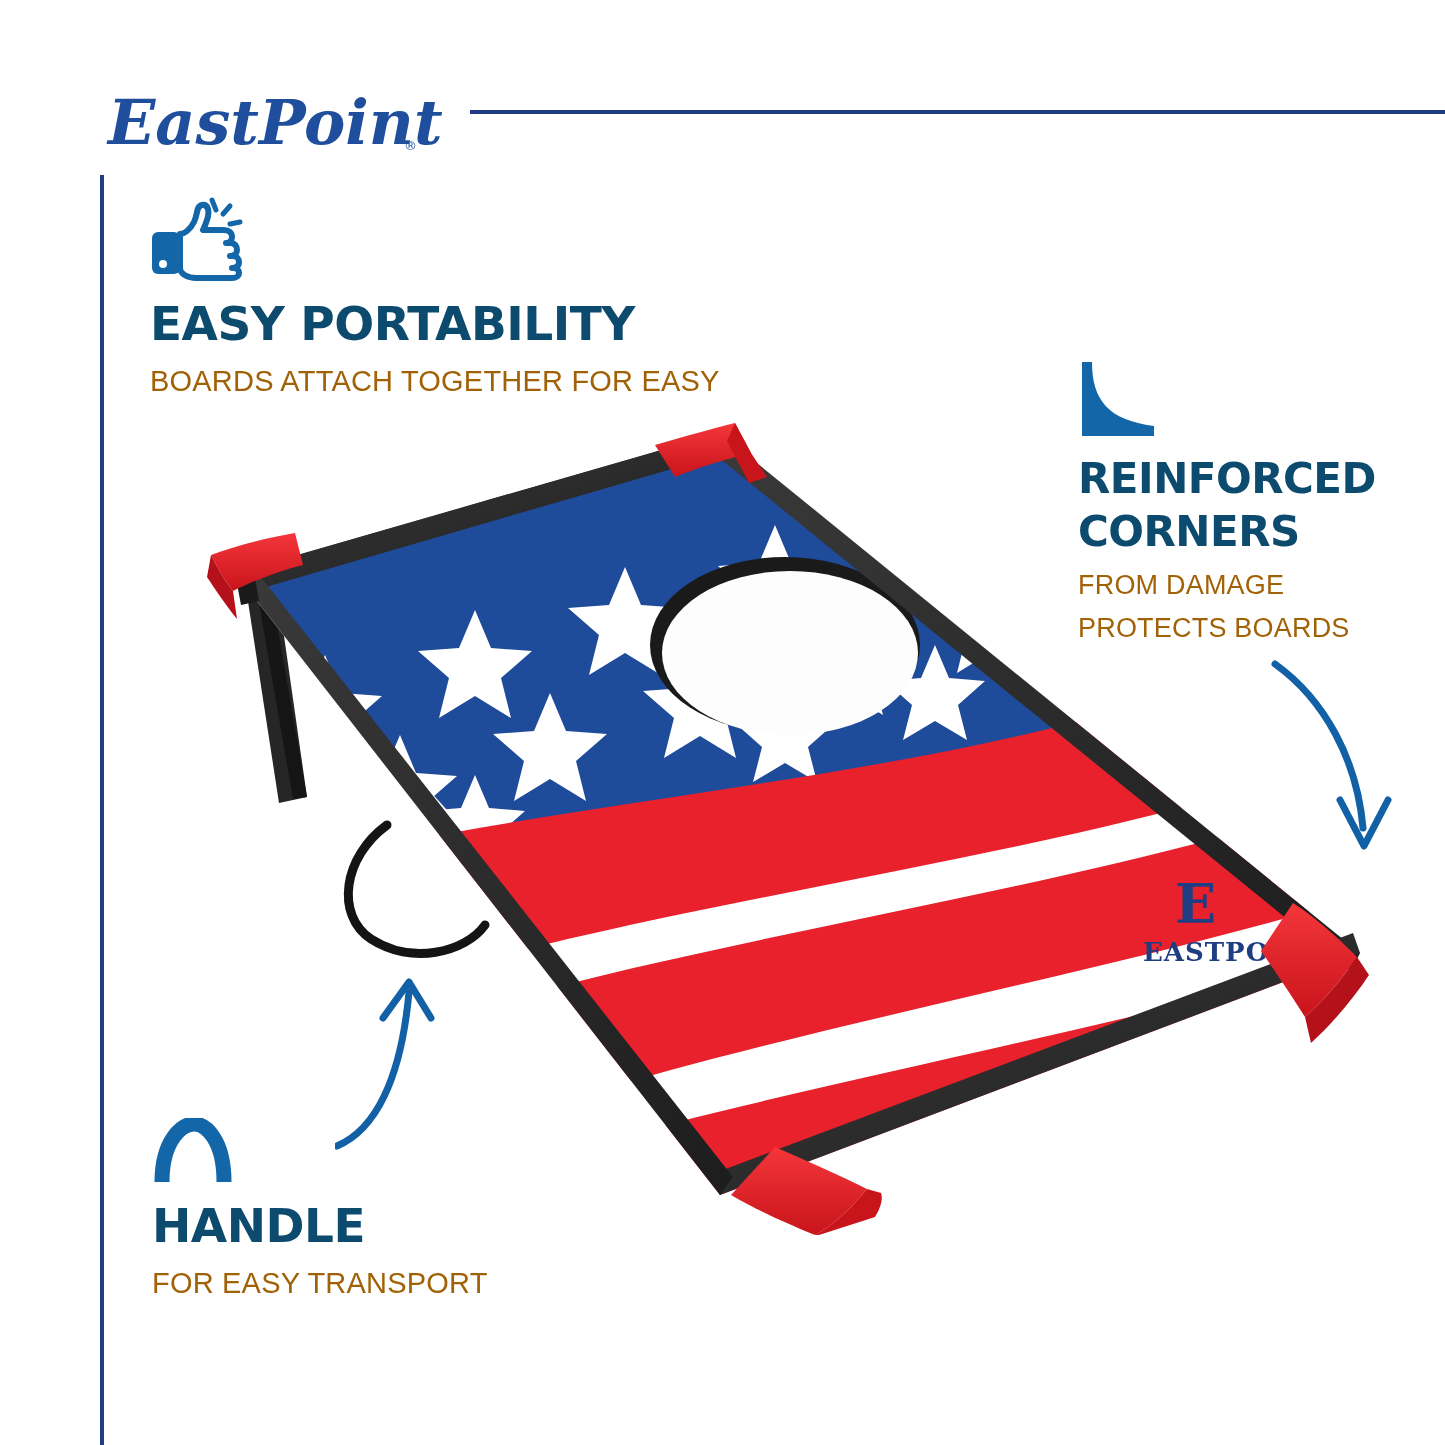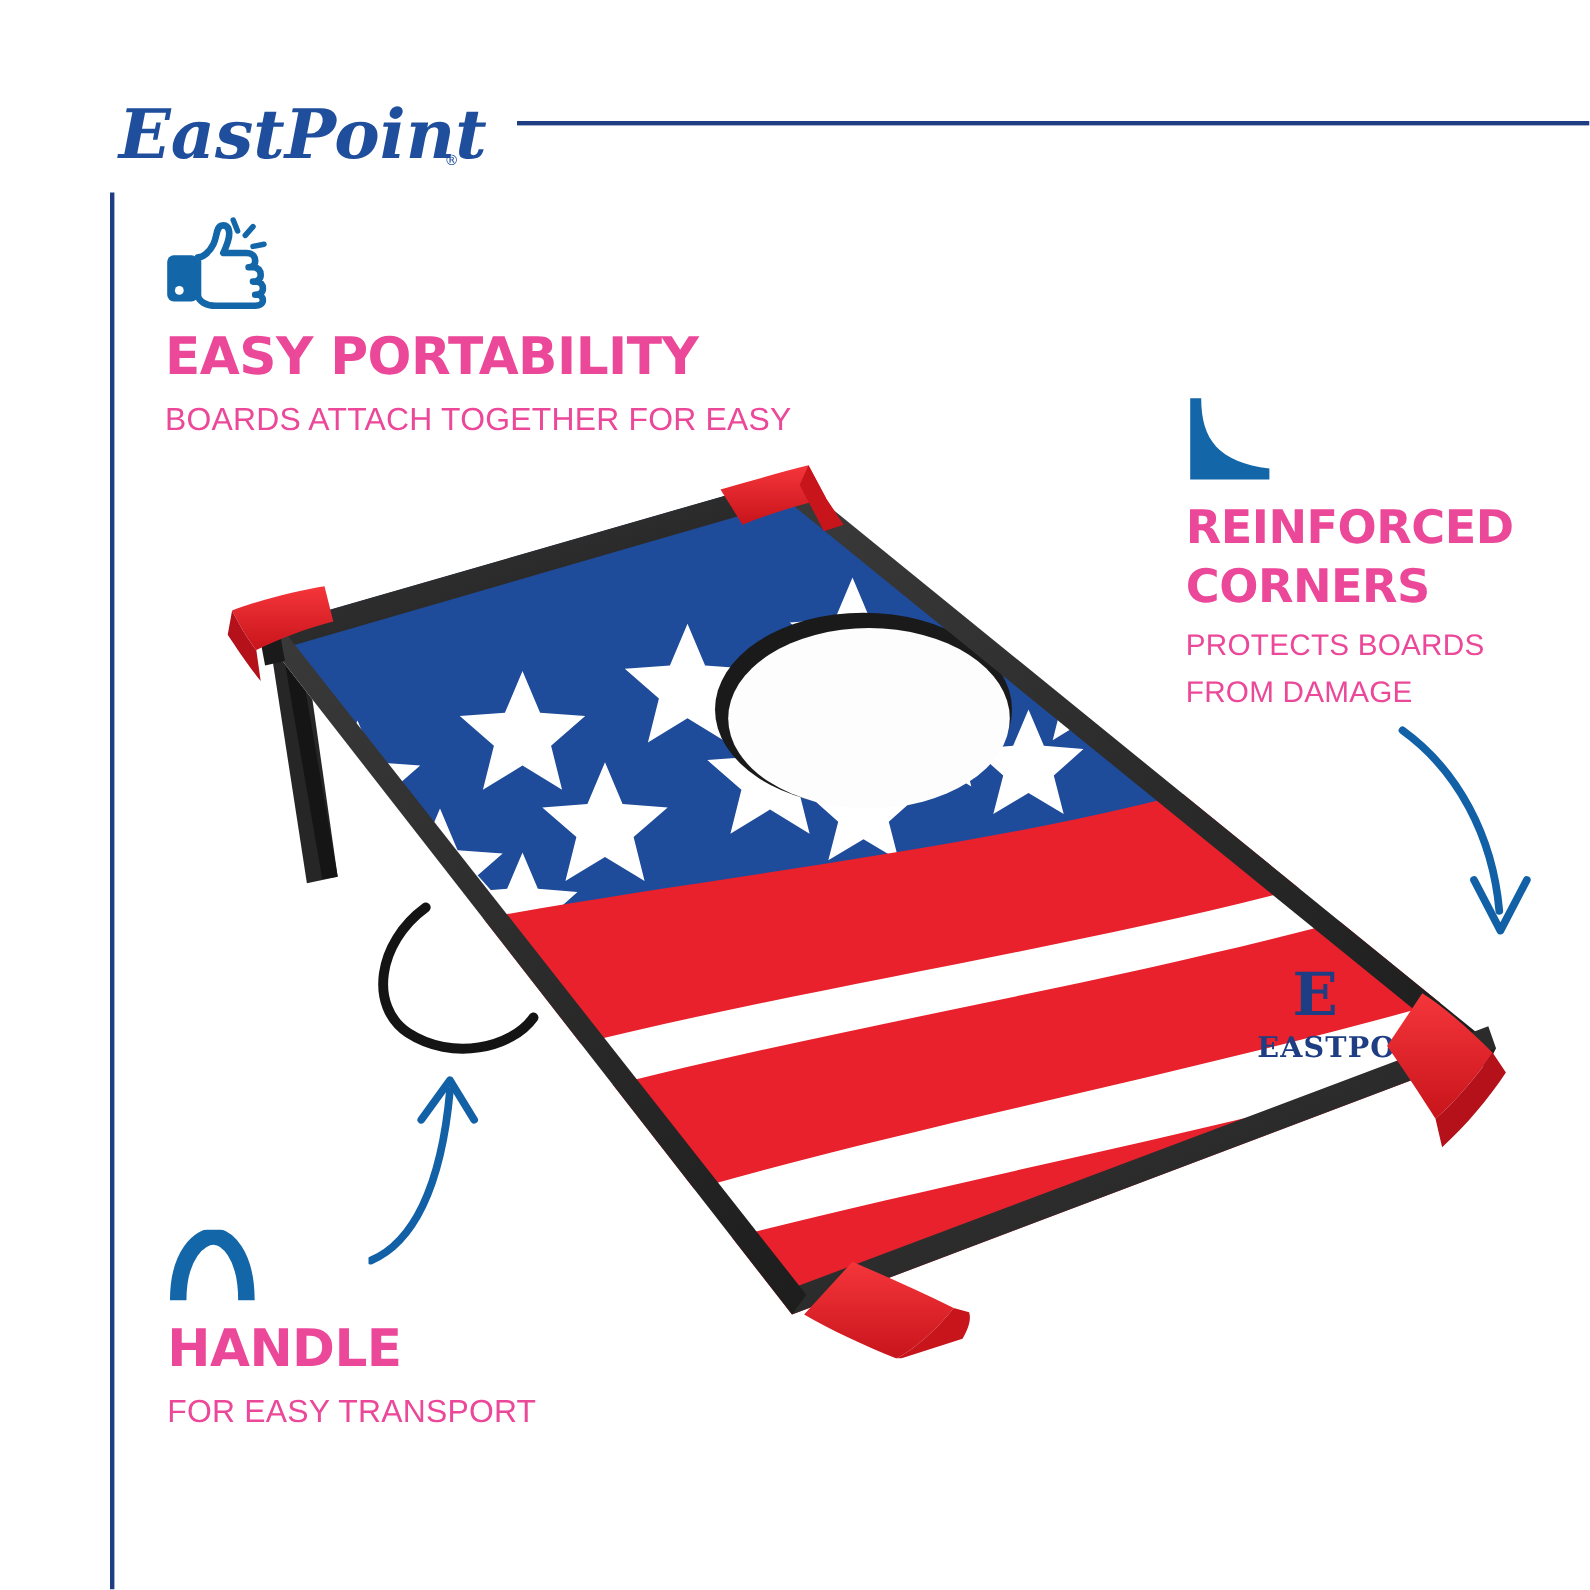--- a/index.html
+++ b/index.html
@@ -36,29 +36,29 @@
     width: 340px; height: 92px;
   }
   .logo svg { width: 100%; height: 100%; display: block; }
 
   
   .feature { position: absolute; }
   .feature .icon { display: block; margin-bottom: 14px; }
   .feature h2 {
     font-family: "DejaVu Sans", sans-serif;
     font-weight: 700;
-    color: #ec4899;
+    color: #0c4a6e;
     letter-spacing: -0.5px;
     line-height: 1.02;
     text-transform: uppercase;
   }
   .feature p {
     font-family: "Liberation Sans", sans-serif;
     font-weight: 400;
-    color: #ec4899;
+    color: #a16207;
     text-transform: uppercase;
     line-height: 1.62;
     letter-spacing: 0.2px;
   }
 
   #feat-portability { left: 150px; top: 196px; width: 640px; }
   #feat-portability h2 { font-size: 47px; margin-bottom: 10px; }
   #feat-portability p  { font-size: 29px; }
 
   #feat-corners { left: 1078px; top: 360px; width: 340px; }
@@ -117,22 +117,22 @@
   </div>
 
   <div class="feature" id="feat-corners">
     <span class="icon">
       <svg width="80" height="80" viewBox="0 0 80 80" xmlns="http://www.w3.org/2000/svg">
         <path d="M4 2 L14 2 C14 40 30 60 76 66 L76 76 L4 76 Z" fill="#1366A8"></path>
       </svg>
     </span>
     <h2>REINFORCED</h2>
     <h2>CORNERS</h2>
+    <p>FROM DAMAGE</p>
     <p>PROTECTS BOARDS</p>
-    <p>FROM DAMAGE</p>
   </div>
 
   <div class="feature" id="feat-handle">
     <span class="icon">
       <svg width="82" height="66" viewBox="0 0 82 66" xmlns="http://www.w3.org/2000/svg">
         <path d="M10 64 C10 22 30 6 42 6 C54 6 72 22 72 64" fill="none" stroke="#1366A8" stroke-width="15" stroke-linecap="butt"></path>
       </svg>
     </span>
     <h2>HANDLE</h2>
     <p>FOR EASY TRANSPORT</p>

